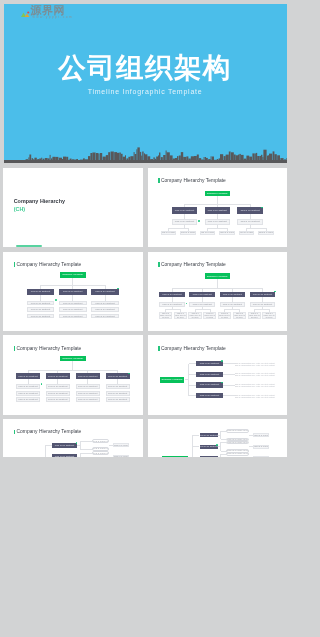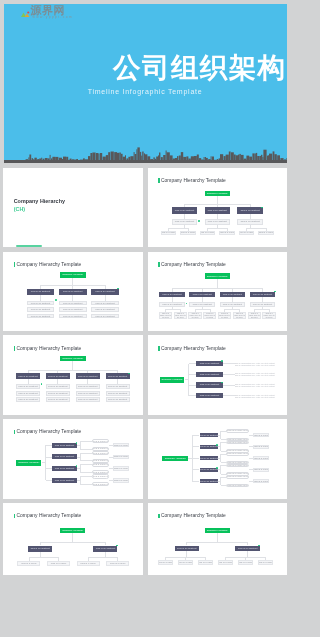--- a/index.html
+++ b/index.html
@@ -1,25 +1,25 @@
 <!DOCTYPE html>
 <html><head>
 <meta charset="utf-8">
 <style>
   html,body{margin:0;padding:0;}
   body{width:290px;height:637px;background:#d2d3d4;font-family:"Liberation Sans",sans-serif;overflow:hidden;}
-  .page{width:290px;height:575px;position:relative;background:#d2d3d4;overflow:hidden;}
+  .page{width:290px;height:457px;position:relative;background:#d2d3d4;overflow:hidden;}
 
   
   .banner{position:absolute;left:3.5px;top:4px;width:283px;height:158.7px;background:#4bbeea;overflow:hidden;}
   .logo{position:absolute;left:16px;top:-1px;width:54px;height:17px;display:block;text-decoration:none;}
   .logo-mark{position:absolute;left:0;top:3px;width:11px;height:10px;display:block;opacity:.85;}
   .logo-txt{position:absolute;left:11px;top:1px;font-size:11px;line-height:12px;color:#7a8e96;font-weight:bold;letter-spacing:.5px;}
   .logo-sub{position:absolute;left:13px;top:12px;font-size:3.2px;line-height:4px;color:#83959c;letter-spacing:1.4px;}
-  .hero-title{position:absolute;left:0;right:0;top:48px;text-align:right;color:#ffffff;
+  .hero-title{position:absolute;left:0;right:0;top:48px;text-align:center;color:#ffffff;
      font-size:27.5px;line-height:32px;letter-spacing:1.4px;font-weight:bold;}
   .hero-sub{position:absolute;left:0;right:0;top:83.4px;text-align:center;color:#e3f3fb;
      font-size:7px;line-height:10px;letter-spacing:0.75px;}
   .skywrap{position:absolute;left:-3.5px;bottom:2.8px;width:290px;height:18px;}
   .skyline{display:block;}
   .skybase{position:absolute;left:-3.5px;bottom:0;width:290px;height:2.8px;background:#58585a;}
 
   
   .grid{position:absolute;left:0;top:0;width:290px;height:637px;}
   .card{position:absolute;background:#fff;box-sizing:border-box;overflow:hidden;}

